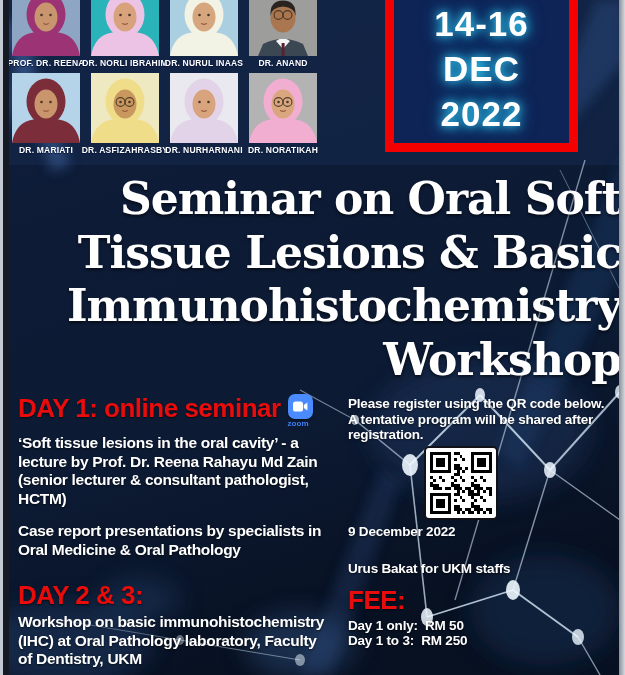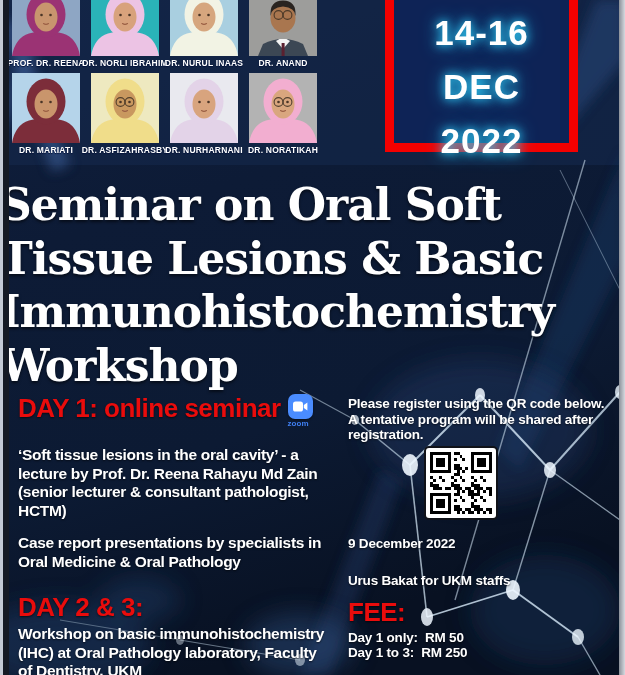--- a/index.html
+++ b/index.html
@@ -21,42 +21,42 @@
   .row2 .photo{height:70px;}
   .photo svg{display:block;width:68px;height:70px;}
   .row1 .photo svg{margin-top:-14px;}
   .sp-name{margin-top:2px;height:11px;font-size:8.5px;font-weight:bold;color:#fff;
     letter-spacing:.2px;white-space:nowrap;text-shadow:0 1px 1px #00113a;}
 
   
   .date-box{position:absolute;left:385px;top:-14px;width:175px;height:142px;z-index:3;
     background:#0e2356;border:9px solid #f40000;text-align:center;padding-top:6px;}
   .date-box div{color:#fff;font-weight:bold;font-size:35px;line-height:45px;
-    letter-spacing:1px;text-shadow:0 0 10px #35d8ff,0 0 18px #1fa8e0;margin-top:9px;}
+    letter-spacing:1px;text-shadow:0 0 10px #35d8ff,0 0 18px #1fa8e0;}
 
   
-  .title{position:absolute;left:0;top:178px;width:621px;z-index:2;text-align:left;
+  .title{position:absolute;left:0;top:172px;width:621px;z-index:2;text-align:right;
     font-family:"DejaVu Serif",serif;font-weight:bold;color:#fff;font-size:44px;
     line-height:53.5px;letter-spacing:-1px;text-shadow:0 2px 3px rgba(0,0,0,.55);}
 
   
   .col-left{position:absolute;left:18px;top:394px;width:330px;z-index:2;}
   .col-right{position:absolute;left:348px;top:396px;width:268px;z-index:2;}
   .red-h{color:#e90c0c;font-weight:bold;font-size:26px;line-height:28px;letter-spacing:-.5px;
     text-shadow:0 1px 2px rgba(0,0,0,.6);}
   .day1-row{display:flex;align-items:flex-start;gap:7px;}
   .zoomwrap{display:flex;flex-direction:column;align-items:flex-start;margin-top:0;}
   .zoom-ic{width:25px;height:25px;border-radius:7px;background:#4a8cff;display:flex;
     align-items:center;justify-content:center;box-shadow:0 1px 2px rgba(0,0,0,.5);}
   .zoom-label{font-size:8px;font-weight:bold;color:#3f7ef0;line-height:8px;margin-top:1px;}
   .body-l{color:#fff;font-weight:bold;font-size:15.5px;line-height:18.5px;
     letter-spacing:-.3px;white-space:nowrap;text-shadow:0 1px 2px rgba(0,0,0,.6);}
   .body-r{color:#fff;font-weight:bold;font-size:13.5px;line-height:15.5px;
     letter-spacing:-.2px;white-space:nowrap;text-shadow:0 1px 2px rgba(0,0,0,.6);}
-  .mt4{margin-top:4px;}.mt6{margin-top:18px;}
+  .mt4{margin-top:4px;}.mt6{margin-top:6px;}
   .mt11{margin-top:22px;}.mt14{margin-top:14px;}
   .qr-box{margin:5px 0 0 78px;width:62px;height:62px;background:#fff;border-radius:3px;
     padding:4px;box-shadow:0 0 0 2px #101218;}
   .qr-box svg{display:block;width:62px;height:62px;}
   .fee-h{margin-top:9px;}
   .pre{white-space:pre;}
 </style>
 </head>
 <body>
 

